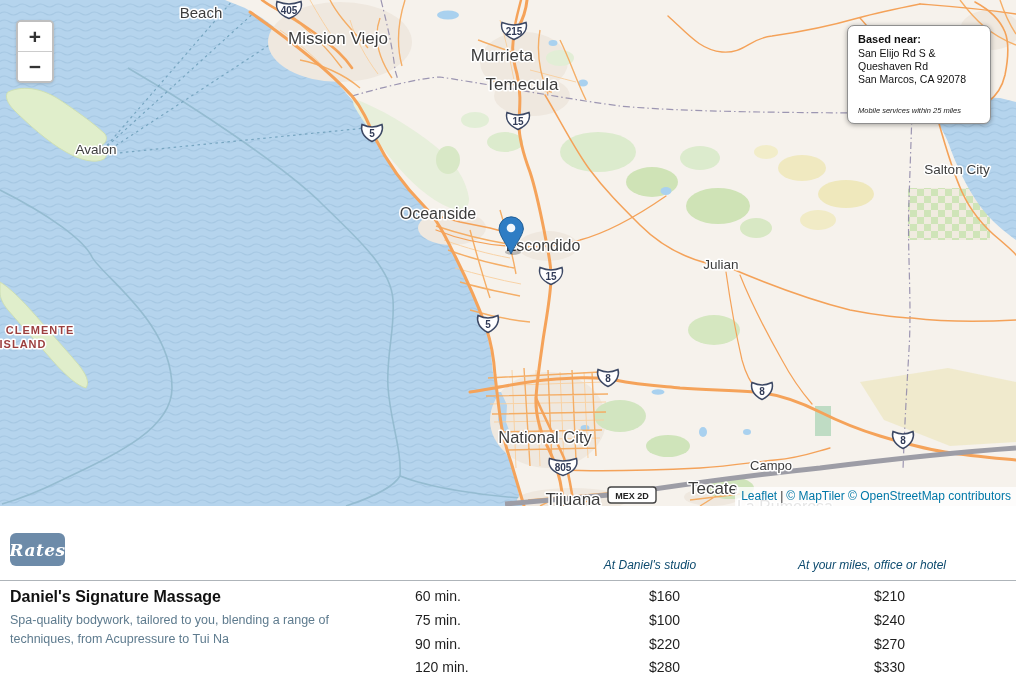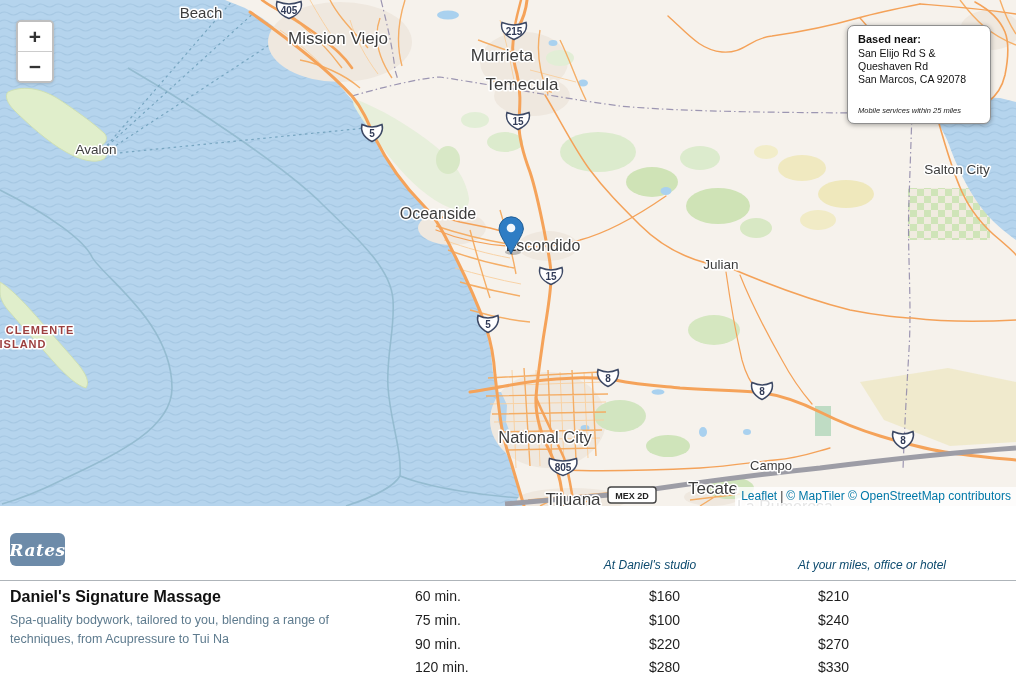--- a/index.html
+++ b/index.html
@@ -45,21 +45,21 @@
   .col-hd{position:absolute;top:52px;font-size:12px;color:#0c4a6e;text-align:center;font-style:italic;}
   .col-hd.c1{left:555px;width:190px;}
   .col-hd.c2{left:767px;width:210px;}
   .rates-divider{position:absolute;left:0;right:0;top:74px;border-top:1px solid #aeb4b9;}
   .svc-name{position:absolute;left:10px;top:82px;font-size:16px;font-weight:bold;color:#111;}
   .svc-desc{position:absolute;left:10px;top:105px;width:360px;font-size:12.5px;line-height:19px;
     color:#5e7b8e;}
   .rate-row span{position:absolute;font-size:14px;color:#1f1f1f;text-align:center;}
   .rr-dur{left:415px;}
   .rr-p1{left:617px;margin-left:32px;}
-  .rr-p2{left:818px;}
+  .rr-p2{left:874px;}
 </style>
 </head>
 <body>
 
 <div class="map-wrap">
   <svg width="1016" height="506" viewBox="0 0 1016 506">
     <defs>
       <pattern id="waves" width="18" height="8" patternUnits="userSpaceOnUse">
         <rect width="18" height="8" fill="#b5d4ed"></rect>
         <path d="M0,5.5 Q4.5,2.5 9,5.5 T18,5.5" fill="none" stroke="#a6c8e3" stroke-width="1.1"></path>

